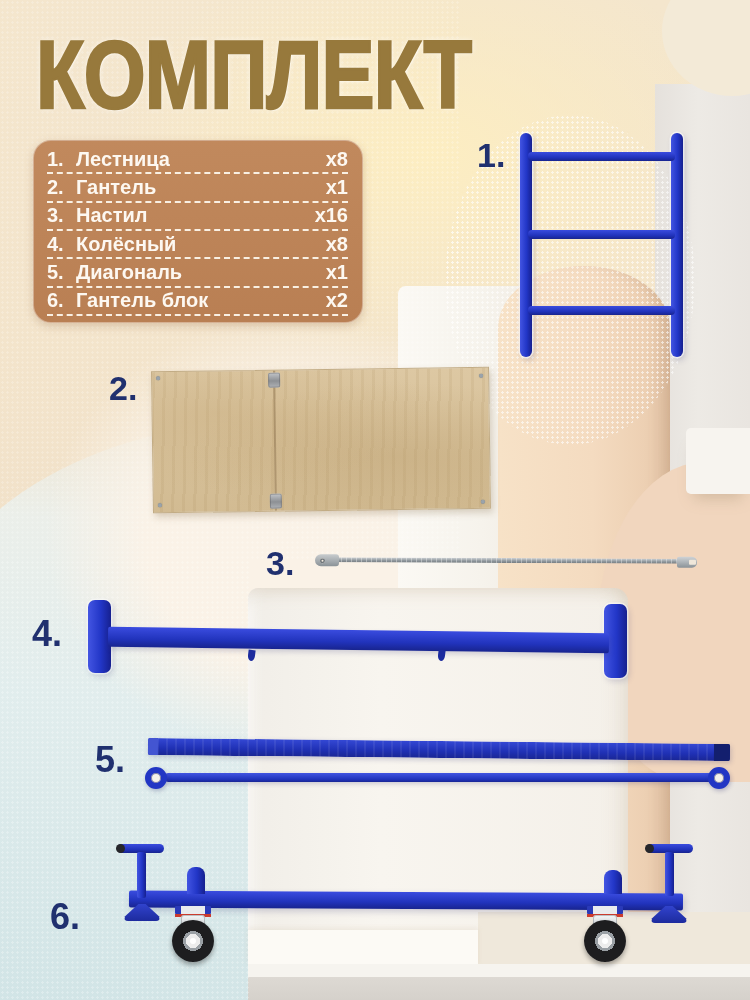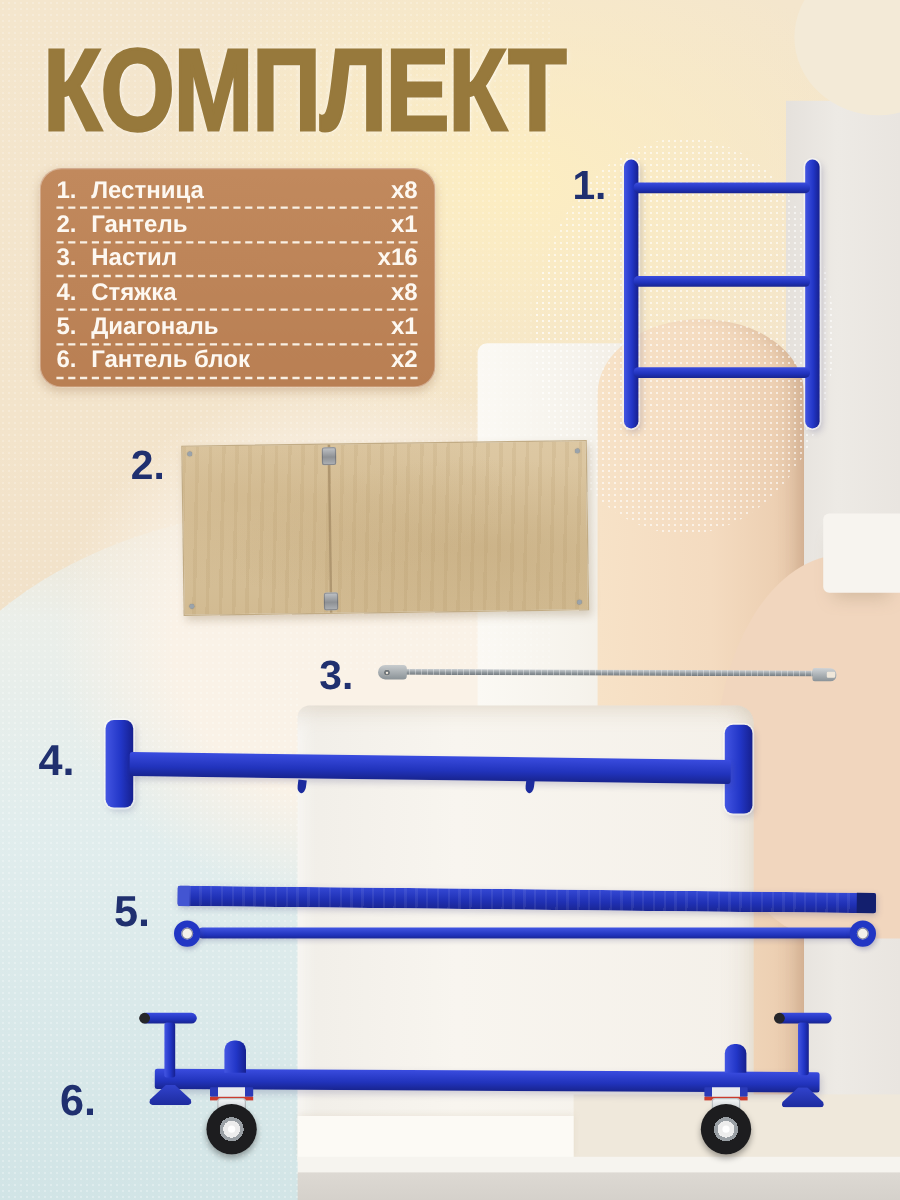--- a/index.html
+++ b/index.html
@@ -212,21 +212,21 @@
       <span class="nm">Гантель</span>
       <span class="qty">x1</span>
     </div>
     <div class="row">
       <span class="num">3.</span>
       <span class="nm">Настил</span>
       <span class="qty">x16</span>
     </div>
     <div class="row">
       <span class="num">4.</span>
-      <span class="nm">Стяжка</span>
+      <span class="nm">Колёсный</span>
       <span class="qty">x8</span>
     </div>
     <div class="row">
       <span class="num">5.</span>
       <span class="nm">Диагональ</span>
       <span class="qty">x1</span>
     </div>
     <div class="row">
       <span class="num">6.</span>
       <span class="nm">Гантель блок</span>

